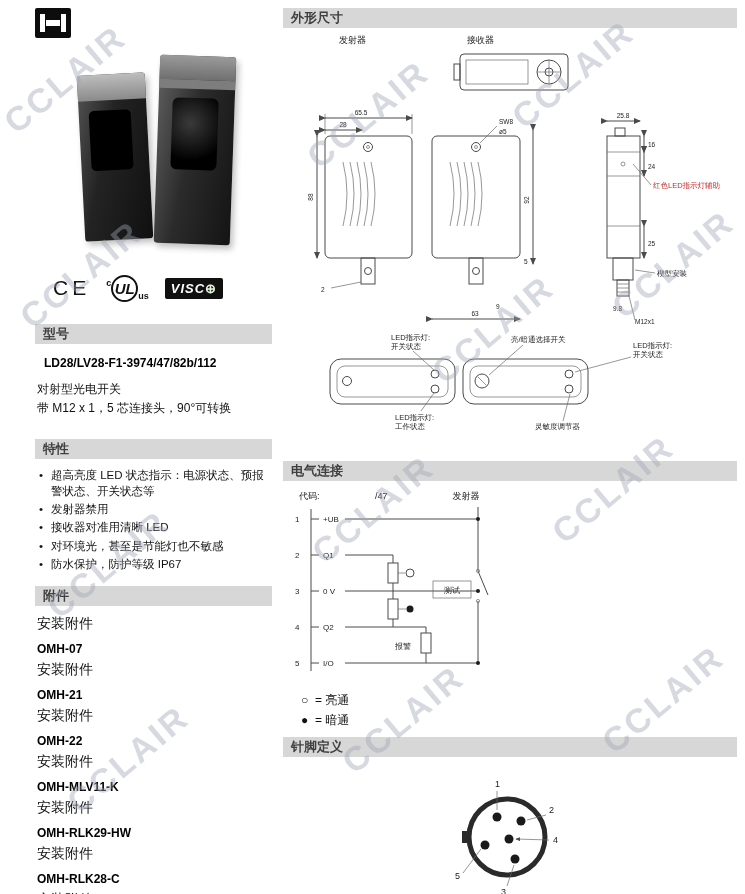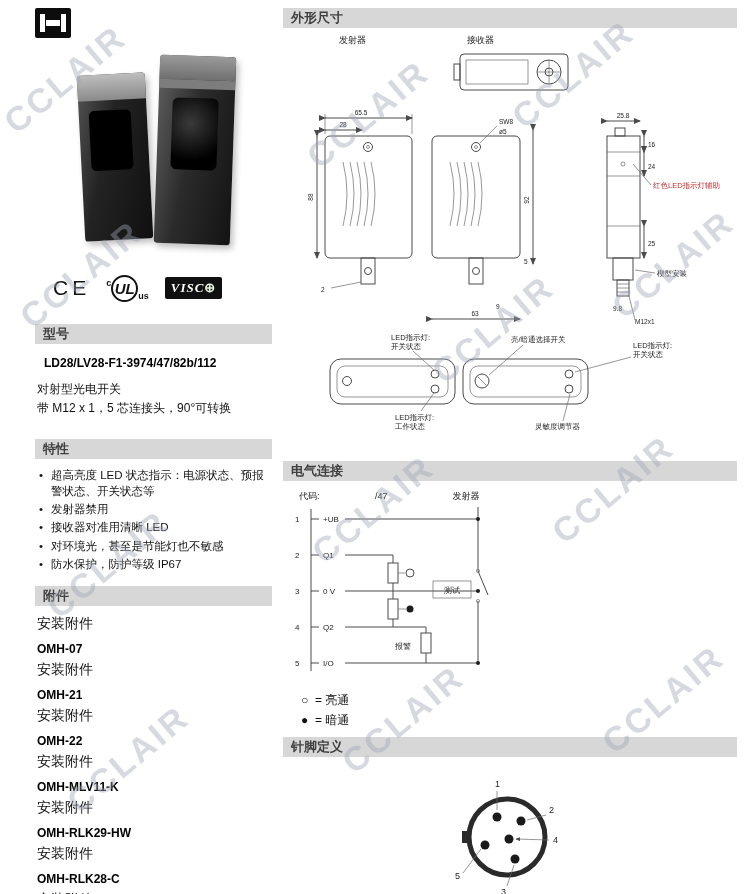--- a/index.html
+++ b/index.html
@@ -38,21 +38,21 @@
   
   .certs { display:flex; align-items:center; gap:16px; margin:20px 0 0 18px; height:36px; }
   .ce { font-size:21px; letter-spacing:4px; color:#111; }
   .ul-wrap { display:flex; align-items:flex-start; font-size:9px; color:#111; }
   .ul-pre { margin-top:3px; font-weight:700; }
   .ul-circ { width:27px; height:27px; border:2.5px solid #111; border-radius:50%;
              display:flex; align-items:center; justify-content:center;
              font-weight:700; font-style:italic; font-size:15px; }
   .ul-suf { margin-top:16px; font-weight:700; }
   .visco { background:#101010; color:#fff; font-weight:700; font-style:italic;
-           font-size:13px; padding:3px 6px; border-radius:2px; letter-spacing:1px;font-family:Liberation Serif, serif; }
+           font-size:13px; padding:3px 6px; border-radius:2px; letter-spacing:1px; }
   .visco .sym { font-style:normal; color:#e8f3dc; }
 
   
   .model-code { font-weight:700; font-size:12px; margin:12px 0 0 9px; }
   .model-desc { font-size:12px; line-height:1.55; margin:10px 0 0 2px; color:#111; }
 
   
   .feat-h { margin-top:22px; }
   .feat-list { list-style:none; margin:8px 0 0 4px; font-size:11.5px; color:#111; }
   .feat-list li { padding-left:12px; position:relative; line-height:1.4; margin-bottom:2px; }

